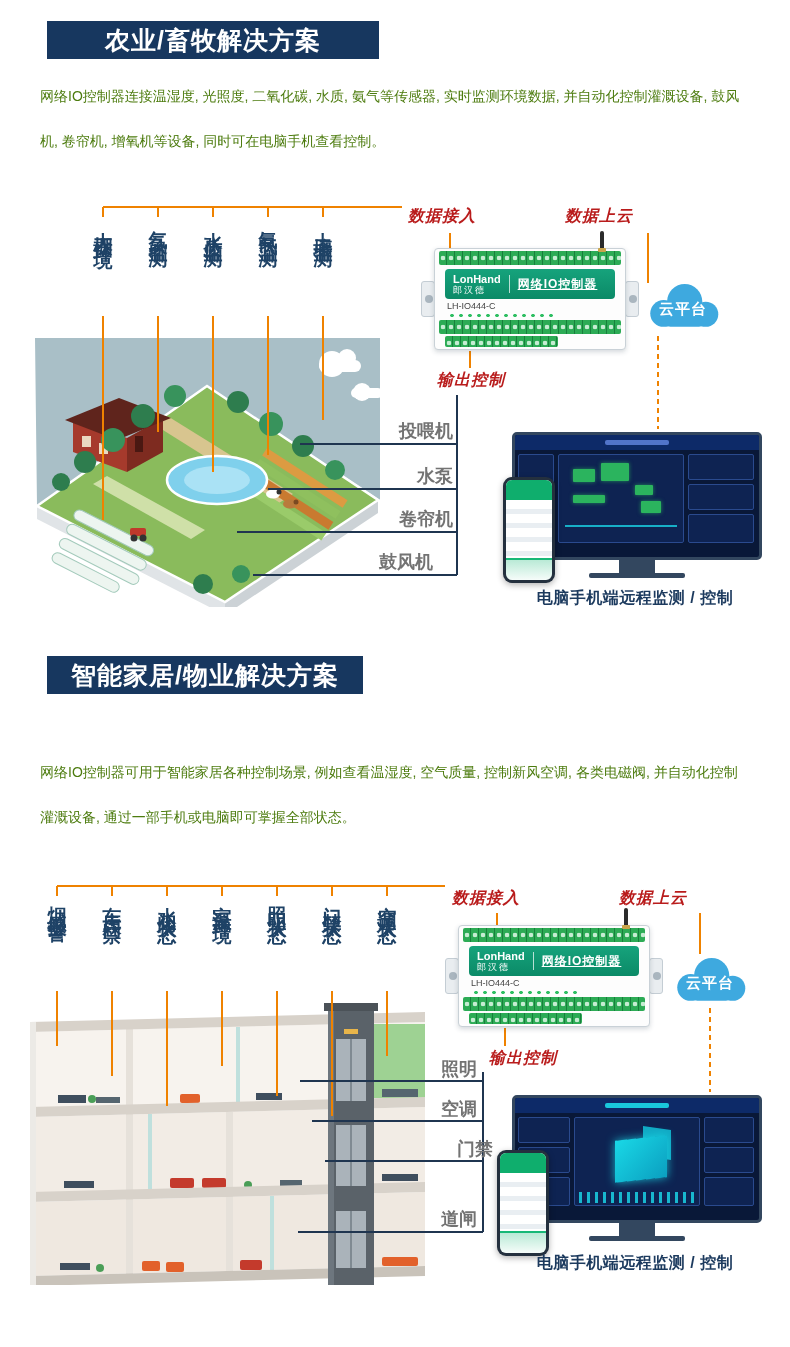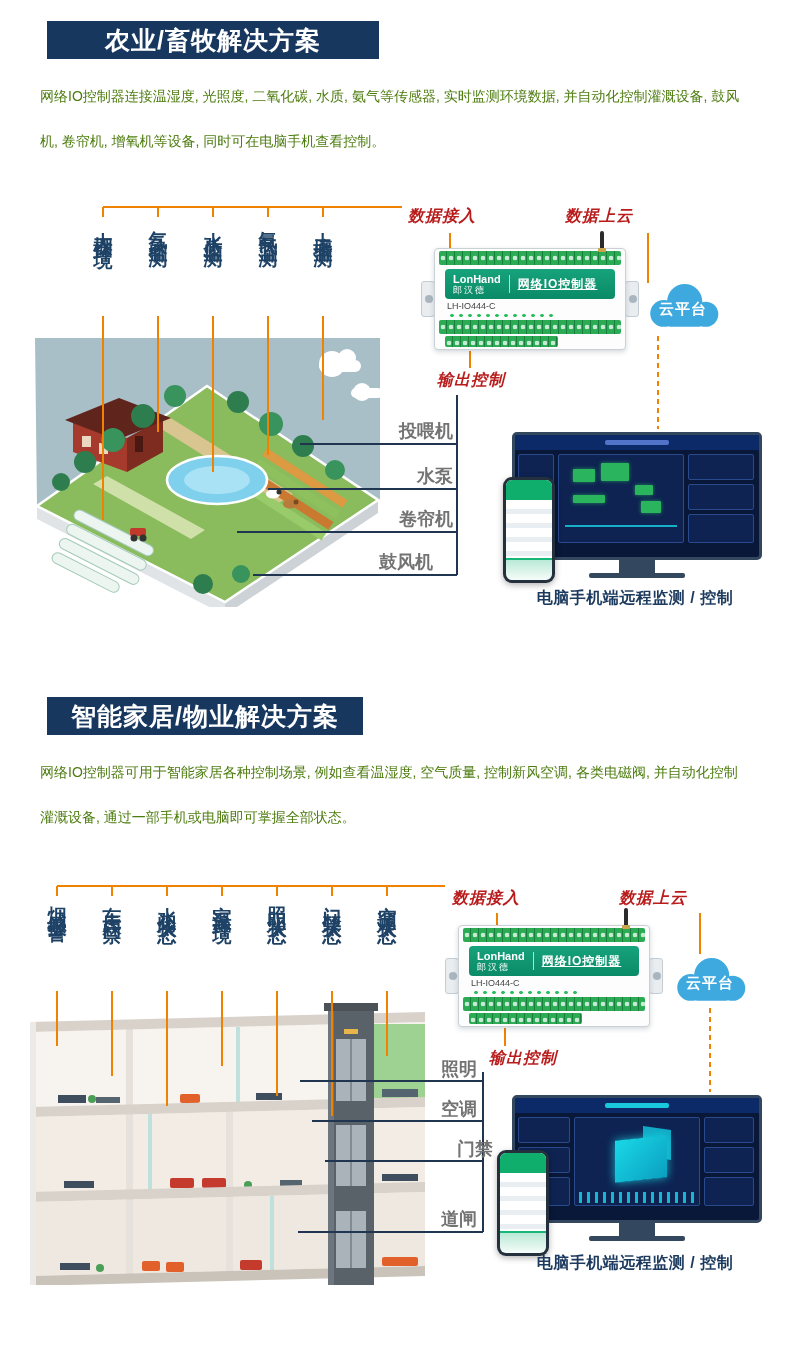--- a/index.html
+++ b/index.html
@@ -269,21 +269,21 @@
           <div class="p-chart"></div>
         </div>
       </div>
     </div>
 
     <div class="caption" style="left:500px;top:588px;width:270px">电脑手机端远程监测 / 控制</div>
   </section>
 
   <section>
 
-    <div class="section-title" style="left:47px;top:697px;width:316px">智能家居/物业解决方案</div>
+    <div class="section-title" style="left:47px;top:656px;width:316px">智能家居/物业解决方案</div>
 
     <p class="desc" style="top:750px">网络IO控制器可用于智能家居各种控制场景, 例如查看温湿度, 空气质量, 控制新风空调, 各类电磁阀, 并自动化控制灌溉设备, 通过一部手机或电脑即可掌握全部状态。</p>
 
     <div class="vlabel" style="left:45px;top:891px">烟感报警</div>
     <div class="vlabel" style="left:100px;top:891px">车库门禁</div>
     <div class="vlabel" style="left:155px;top:891px">水阀状态</div>
     <div class="vlabel" style="left:210px;top:891px">室温环境</div>
     <div class="vlabel" style="left:265px;top:891px">照明状态</div>
     <div class="vlabel" style="left:320px;top:891px">门禁状态</div>
     <div class="vlabel" style="left:375px;top:891px">空调状态</div>

